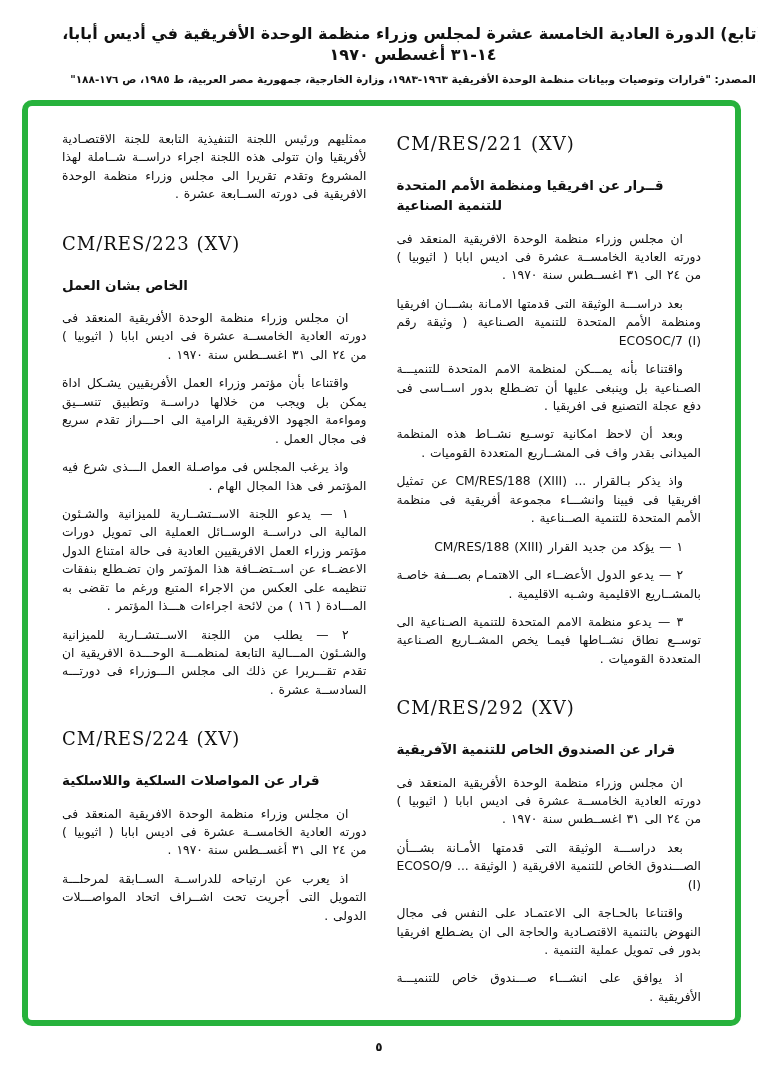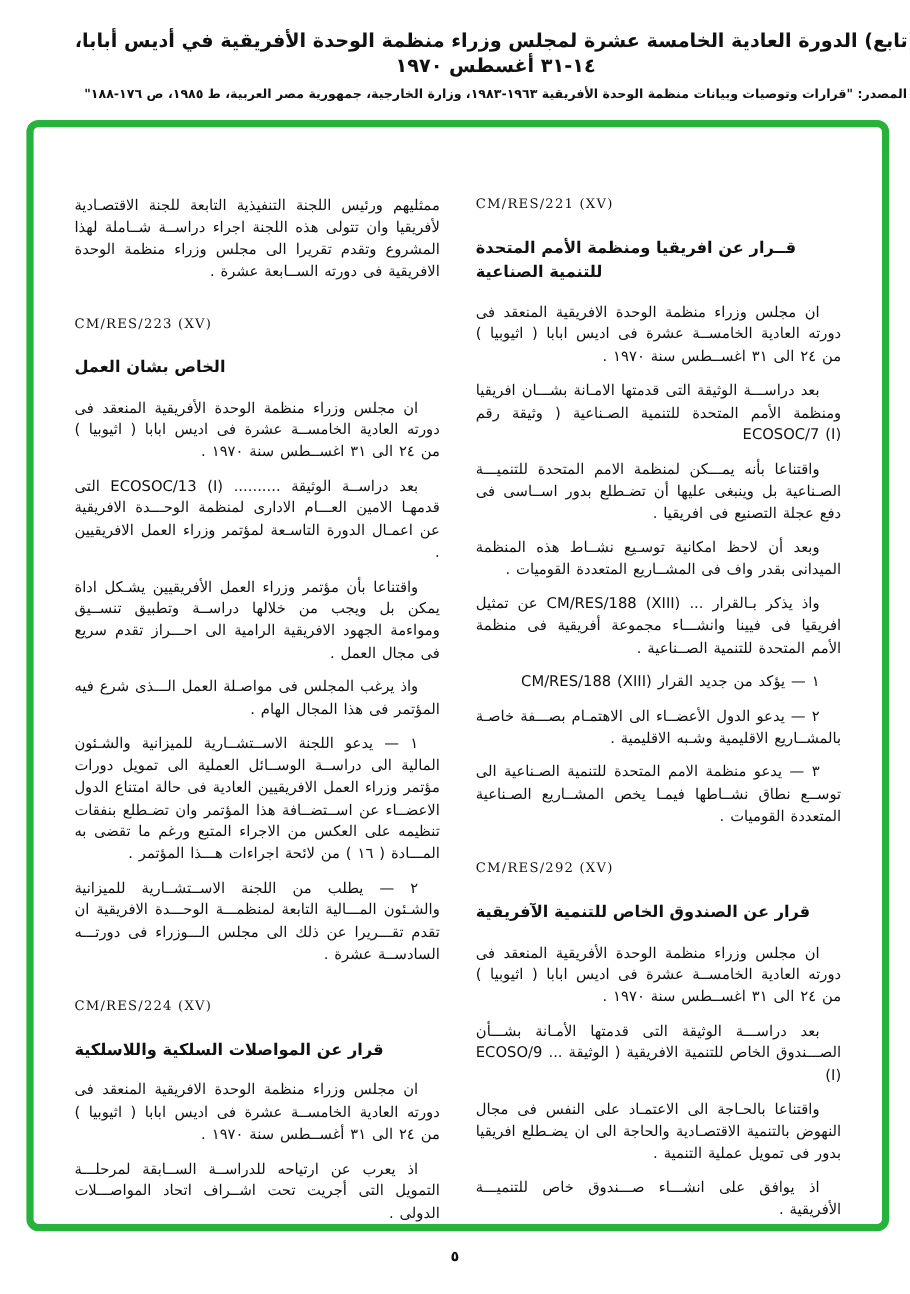--- a/index.html
+++ b/index.html
@@ -4,26 +4,26 @@
 <style>
   html,body{margin:0;padding:0;background:#ffffff;}
   .page{position:relative;width:758px;height:1078px;background:#ffffff;overflow:hidden;
         font-family:"DejaVu Sans",sans-serif;color:#111;}
   .page-header{position:absolute;top:24px;left:0;width:758px;text-align:center;direction:rtl;padding-left:34px;}
   .header-line1{font-size:16px;font-weight:bold;letter-spacing:0;line-height:1.3;padding:0 14px;}
   .header-line2{font-size:10.5px;font-weight:bold;margin-top:7px;padding:0 20px;}
   .frame{position:absolute;left:22px;top:100px;width:719px;height:926px;box-sizing:border-box;
          border:6px solid #27b23c;border-radius:10px;overflow:hidden;}
   .columns{display:flex;direction:rtl;gap:30px;padding:24px 34px 16px 34px;height:100%;box-sizing:border-box;}
-  .column{flex:1 1 0;min-width:0;direction:rtl;font-size:12.3px;line-height:1.5;margin-top:32px;}
+  .column{flex:1 1 0;min-width:0;direction:rtl;font-size:12.3px;line-height:1.5;}
   .column > :first-child{margin-top:0;}
   .para{margin:10px 0;text-align:justify;text-indent:18px;word-spacing:1px;}
   .para.no-indent{text-indent:0;}
   .code{margin:26px 0 6px 0;direction:ltr;text-align:left;
-        font-family:"DejaVu Serif",serif;font-size:11px;letter-spacing:1px;}
+        font-family:"DejaVu Serif",serif;font-size:18px;letter-spacing:1px;}
   .title{margin:18px 0 14px 0;font-size:13.5px;font-weight:bold;text-align:left;line-height:1.5;}
   .page-footer{position:absolute;top:1036px;left:0;width:758px;text-align:center;}
   .page-number{font-size:12px;font-weight:bold;}
 </style>
 </head>
 <body>
 
 <div class="page">
 
   <header class="page-header">
@@ -52,21 +52,20 @@
         <p class="para">واقتناعا بالحـاجة الى الاعتمـاد على النفس فى مجال النهوض بالتنمية الاقتصـادية والحاجة الى ان يضـطلع افريقيا بدور فى تمويل عملية التنمية .</p>
         <p class="para">اذ يوافق على انشـــاء صـــندوق خاص للتنميـــة الأفريقية .</p>
         <p class="para">يوصى بانشـاء لجنة تتكون من الامين العام الادارى لمنظمـــة الوحـــدة الافريقية والامين التنفيذى للجنة الاقتصـادية لافريقيا ورئيس بنك التنمية الأفريقى او</p>
       </section>
 
       <section class="column">
         <p class="para no-indent">ممثليهم ورئيس اللجنة التنفيذية التابعة للجنة الاقتصـادية لأفريقيا وان تتولى هذه اللجنة اجراء دراســة شــاملة لهذا المشروع وتقدم تقريرا الى مجلس وزراء منظمة الوحدة الافريقية فى دورته الســابعة عشرة .</p>
         <div class="code">CM/RES/223 (XV)</div>
         <h2 class="title">الخاص بشان العمل</h2>
         <p class="para">ان مجلس وزراء منظمة الوحدة الأفريقية المنعقد فى دورته العادية الخامســة عشرة فى اديس ابابا ( اثيوبيا ) من ٢٤ الى ٣١ اغســطس سنة ١٩٧٠ .</p>
-        <p class="para">بعد دراســة الوثيقة .......... ECOSOC/13 (I) التى قدمهـا الامين العـــام الادارى لمنظمة الوحـــدة الافريقية عن اعمـال الدورة التاسـعة لمؤتمر وزراء العمل الافريقيين .</p>
         <p class="para">واقتناعا بأن مؤتمر وزراء العمل الأفريقيين يشـكل اداة يمكن بل ويجب من خلالها دراســة وتطبيق تنســيق ومواءمة الجهود الافريقية الرامية الى احـــراز تقدم سريع فى مجال العمل .</p>
         <p class="para">واذ يرغب المجلس فى مواصـلة العمل الـــذى شرع فيه المؤتمر فى هذا المجال الهام .</p>
         <p class="para">١ — يدعو اللجنة الاســتشــارية للميزانية والشـئون المالية الى دراســة الوســائل العملية الى تمويل دورات مؤتمر وزراء العمل الافريقيين العادية فى حالة امتناع الدول الاعضــاء عن اســتضــافة هذا المؤتمر وان تضـطلع بنفقات تنظيمه على العكس من الاجراء المتبع ورغم ما تقضى به المـــادة ( ١٦ ) من لائحة اجراءات هـــذا المؤتمر .</p>
         <p class="para">٢ — يطلب من اللجنة الاســتشــارية للميزانية والشـئون المـــالية التابعة لمنظمـــة الوحـــدة الافريقية ان تقدم تقـــريرا عن ذلك الى مجلس الـــوزراء فى دورتـــه السادســة عشرة .</p>
         <div class="code">CM/RES/224 (XV)</div>
         <h2 class="title">قرار عن المواصلات السلكية واللاسلكية</h2>
         <p class="para">ان مجلس وزراء منظمة الوحدة الافريقية المنعقد فى دورته العادية الخامســة عشرة فى اديس ابابا ( اثيوبيا ) من ٢٤ الى ٣١ أغســطس سنة ١٩٧٠ .</p>
         <p class="para">اذ يعرب عن ارتياحه للدراســة الســابقة لمرحلـــة التمويل التى أجريت تحت اشــراف اتحاد المواصـــلات الدولى .</p>
       </section>
 

